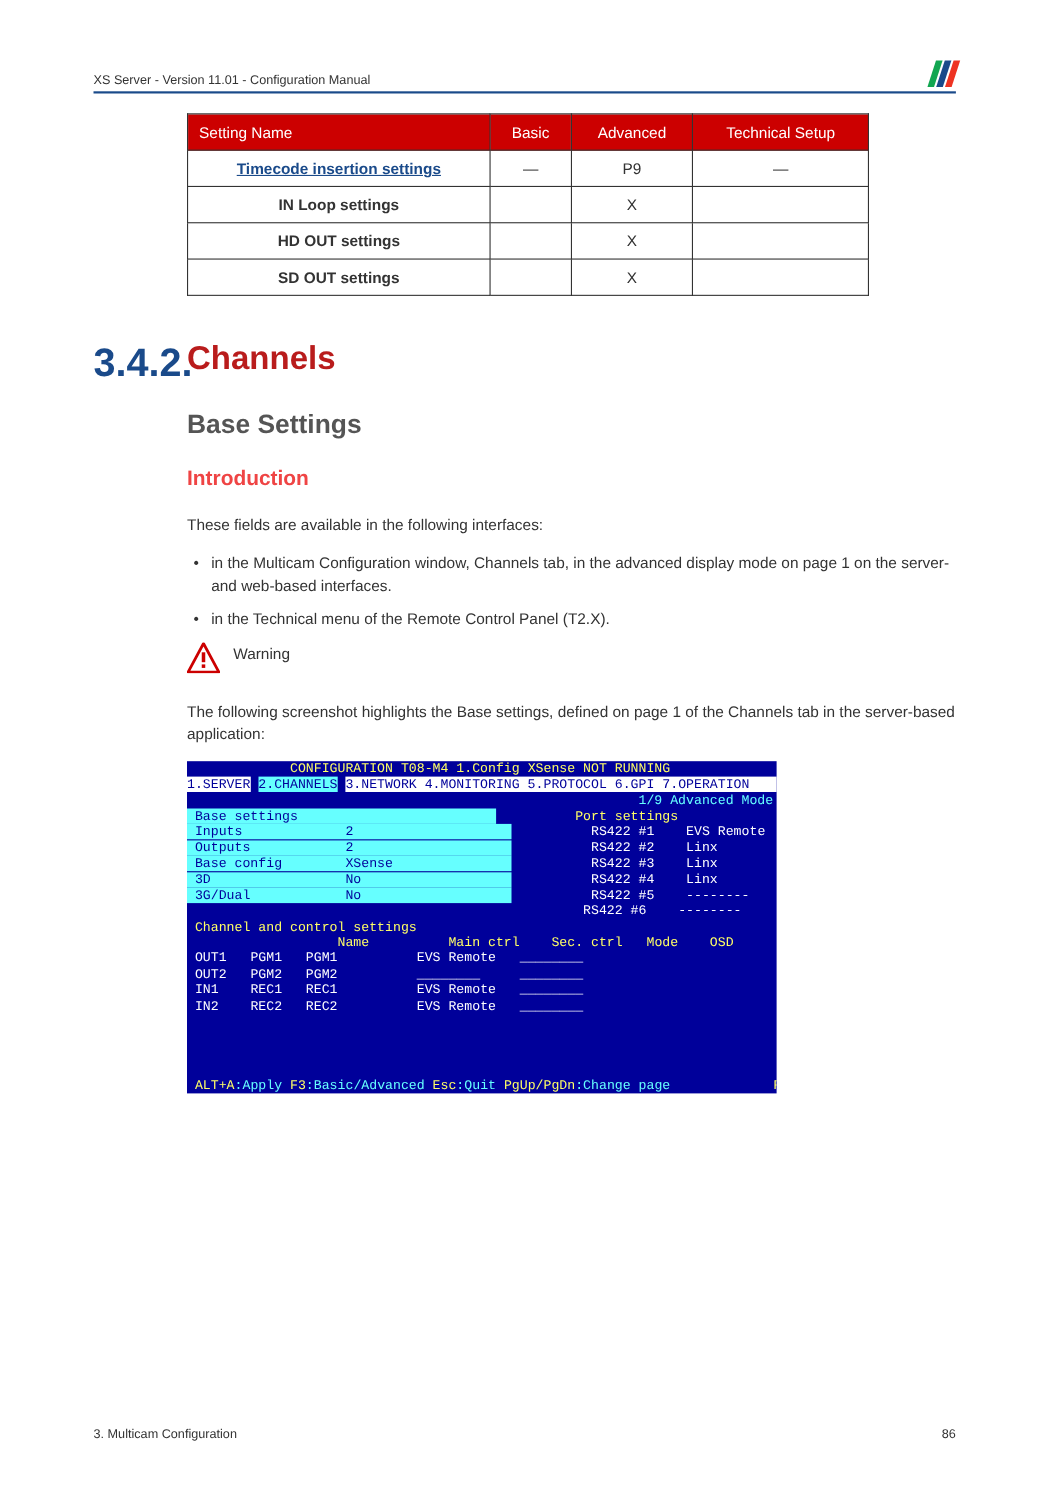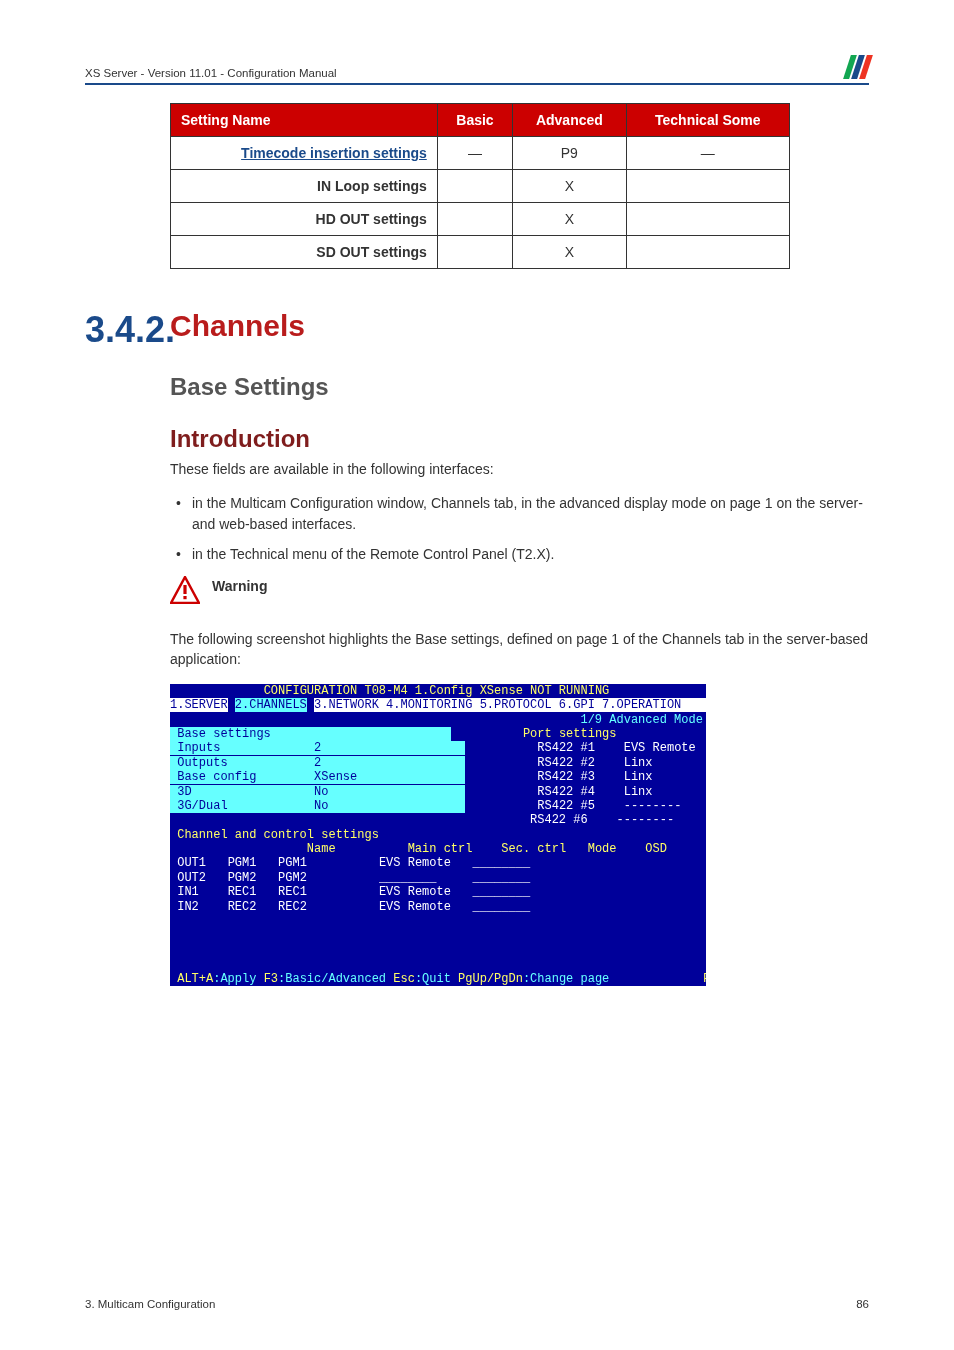--- a/index.html
+++ b/index.html
@@ -49,25 +49,25 @@
   }
   table.settings th, table.settings td {
     border: 1px solid #333;
     padding: 8px 10px;
     font-size: 14px;
     vertical-align: middle;
   }
   table.settings th {
     background: #cc0000;
     color: #fff;
-    font-weight: bold;
+    font-weight: normal;
     text-align: center;
   }
   table.settings th:first-child { text-align: left; }
-  table.settings td:first-child { text-align: right; font-weight: bold; }
+  table.settings td:first-child { text-align: center; font-weight: bold; }
   table.settings td { text-align: center; }
   .link { color: #1a4a8a; text-decoration: underline; cursor:pointer; font-weight:bold;}
   .section-num {
     font-size: 36px;
     font-weight: bold;
     color: #1a4a8a;
     float: left;
     width: 85px;
   }
   .section-title {
@@ -77,38 +77,38 @@
     margin-left: 85px;
   }
   .content { margin-left: 85px; }
   h2.sub {
     font-size: 24px;
     color: #555;
     font-weight: bold;
     margin: 30px 0 24px 0;
   }
   h3.subsub {
-    font-size: 24px;
-    color: #7f1d1d;
-    font-weight: bold;
-    margin: 0 0 6px 0;
+    font-size: 19px;
+    color: #ef4444;
+    font-weight: bold;
+    margin: 0 0 20px 0;
   }
   p { margin: 0 0 14px 0; font-size: 14px; line-height: 1.45; }
   ul.bullets { list-style: none; padding-left: 0; margin: 0 0 10px 0; }
   ul.bullets li { position: relative; padding-left: 22px; margin-bottom: 10px; font-size: 14px; line-height:1.45;}
   ul.bullets li::before { content: "•"; position: absolute; left: 6px; top:0; }
   .warning-box {
     display: flex;
     gap: 12px;
     margin: 12px 0 22px 0;
   }
   .warn-icon {
     flex: 0 0 30px;
   }
-  .warn-text strong { font-weight: bold; font-size: 14px;}
+  .warn-text strong { font-weight: normal; font-size: 14px;}
   .warn-text { font-size: 14px; line-height: 1.45; }
   .screenshot {
     width: 536px;
     background: #00009a;
     color: #fff;
     font-family: "Courier New", monospace;
     font-size: 12px;
     line-height: 1.2;
     padding: 0;
     white-space: pre;
@@ -141,21 +141,21 @@
         <div class="logo-bar lb3"></div>
     </div>
   </div>
 
   <table class="settings">
     <thead>
       <tr>
         <th>Setting Name</th>
         <th>Basic</th>
         <th>Advanced</th>
-        <th>Technical Some</th>
+        <th>Technical Setup</th>
       </tr>
     </thead>
     <tbody>
       <tr>
         <td><span class="link">Timecode insertion settings</span></td>
         <td>—</td>
         <td>P9</td>
         <td>—</td>
       </tr>
       <tr>

